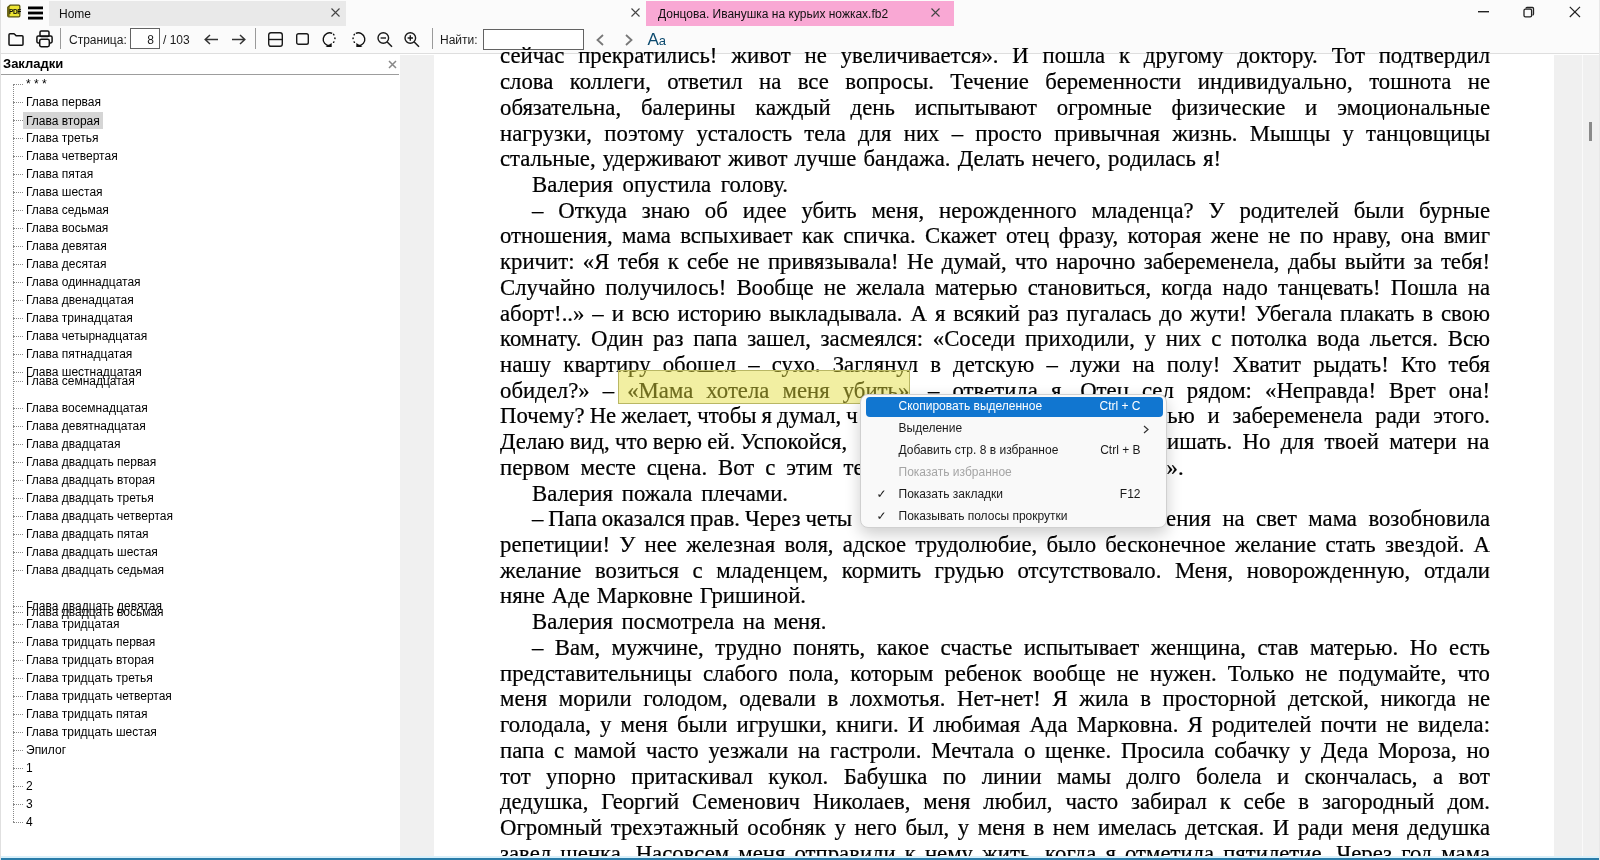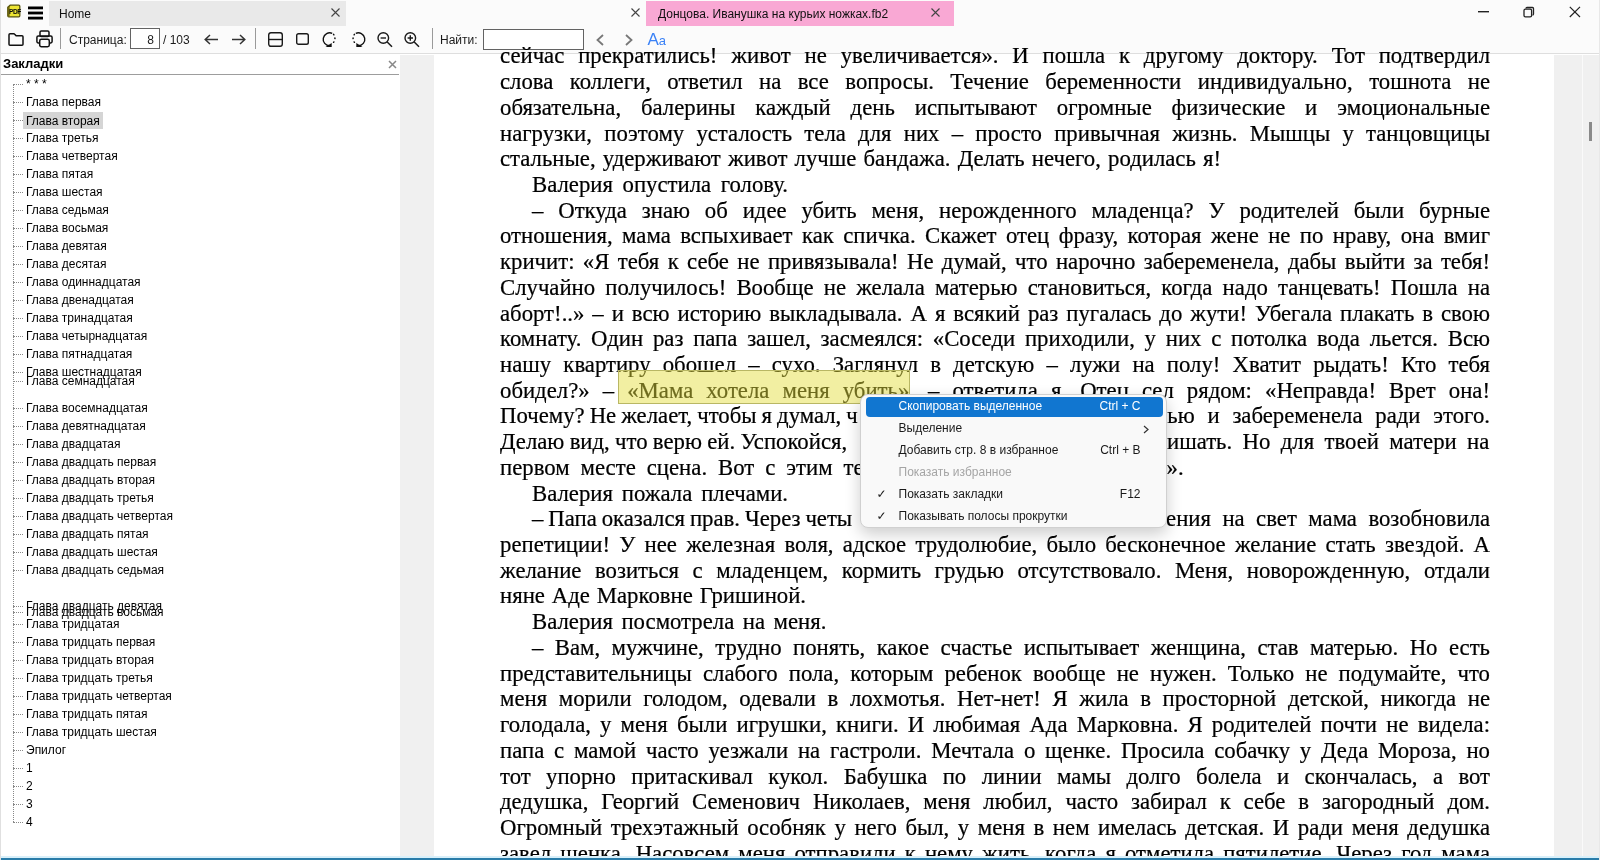--- a/index.html
+++ b/index.html
@@ -149,21 +149,21 @@
 </svg>
 <div class="sep" style="left:432px"></div>
 <span class="tbtxt" style="left:440px">Найти:</span>
 <div class="box" style="left:483px;top:28.5px;width:101px;height:21px"></div>
 <svg style="left:596px;top:34px" width="8" height="12" viewBox="0 0 8 12">
     <path d="M7 1 L1.5 6 L7 11" fill="none" stroke="#777" stroke-width="1.8"></path>
   </svg>
 <svg style="left:625px;top:34px" width="8" height="12" viewBox="0 0 8 12">
     <path d="M1 1 L6.5 6 L1 11" fill="none" stroke="#777" stroke-width="1.8"></path>
   </svg>
-<span class="tbtxt" style="left:647.5px;top:29.6px;font-size:17px;color:#3b82f6">A<span style="font-size:13px">a</span></span>
+<span class="tbtxt" style="left:647.5px;top:29.6px;font-size:17px;color:#0c4a6e">A<span style="font-size:13px">a</span></span>
 
 <div id="sidebar">
  <div id="sbhead">Закладки</div>
  <svg style="left:388px;top:5px" width="9" height="9" viewBox="0 0 9 9">
       <path d="M1 1 L8 8 M8 1 L1 8" stroke="#888" stroke-width="1.5" fill="none"></path>
     </svg>
  <div id="sbline"></div>
  <div id="tree">
   <div id="vline"></div>
 <div class="trow" style="top:20.0px"><span class="stub"></span>* * *</div>

